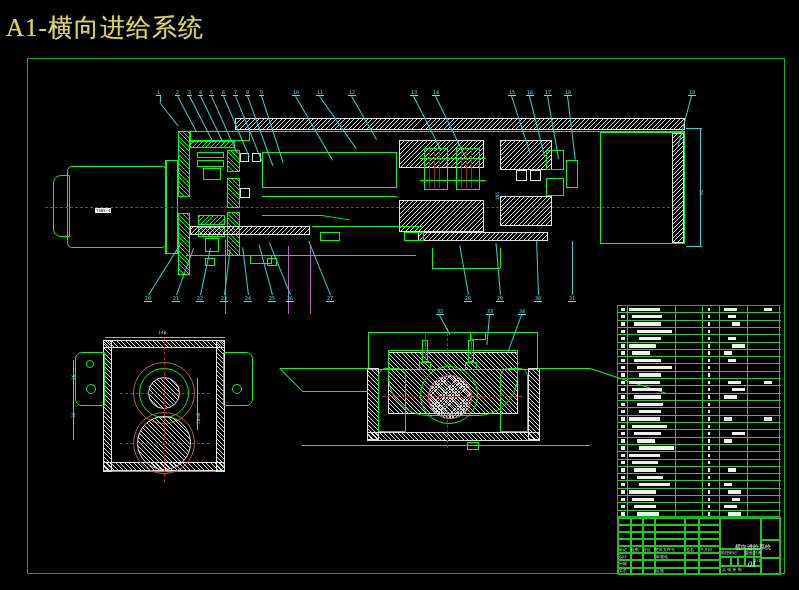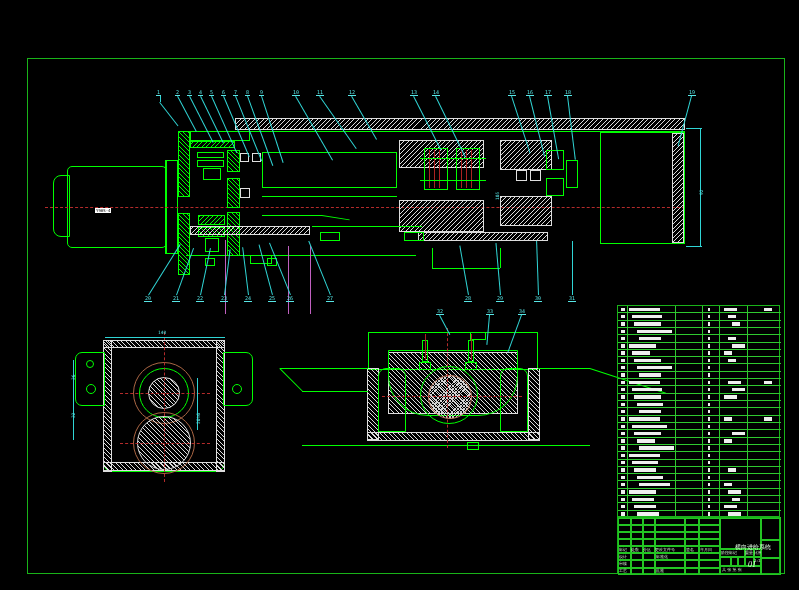--- a/index.html
+++ b/index.html
@@ -84,20 +84,21 @@
   .tbtxtbig{position:absolute;color:#e6ffe6;font-size:6px;line-height:7px;
      font-family:"DejaVu Sans",sans-serif;white-space:nowrap;text-align:center;}
   .tbnum{position:absolute;color:#e6ffe6;font-size:8px;line-height:9px;
      font-family:"Liberation Serif",serif;font-style:italic;white-space:nowrap;}
 </style>
 </head>
 <body>
 
 <div id="stage">
 
+  <div id="doc-title">A1-横向进给系统</div>
 
   <div id="frame-outer"></div>
 
   <div>
 
     <div class="box" style="left:53px;top:175px;width:17px;height:62px;border-radius:8px 0 0 8px;"></div>
     <div class="box" style="left:67px;top:166px;width:100px;height:82px;border-radius:5px;"></div>
     <div class="ln" style="left:165px;top:160px;width:1px;height:94px;"></div>
     <div class="box" style="left:166px;top:160px;width:12px;height:94px;"></div>
     <div id="motor-label">Y90S-4</div>

